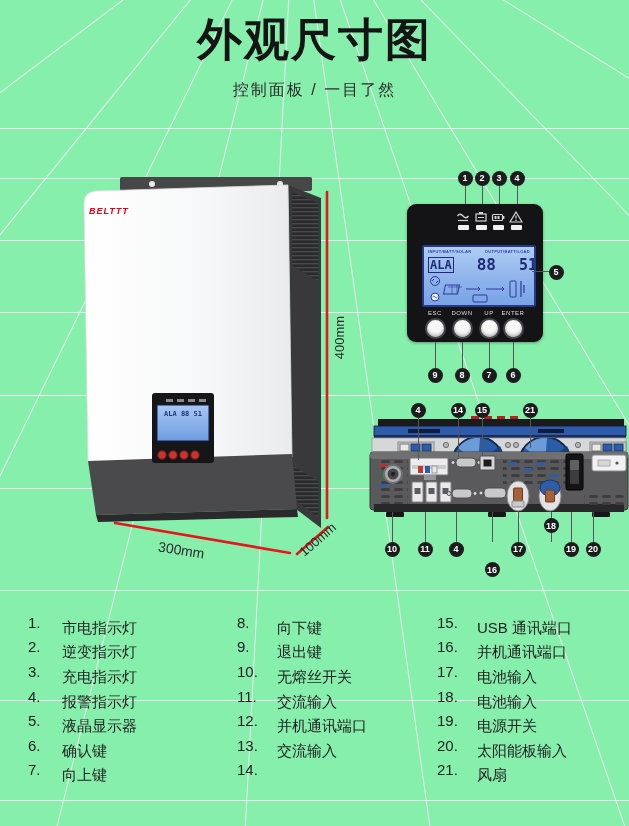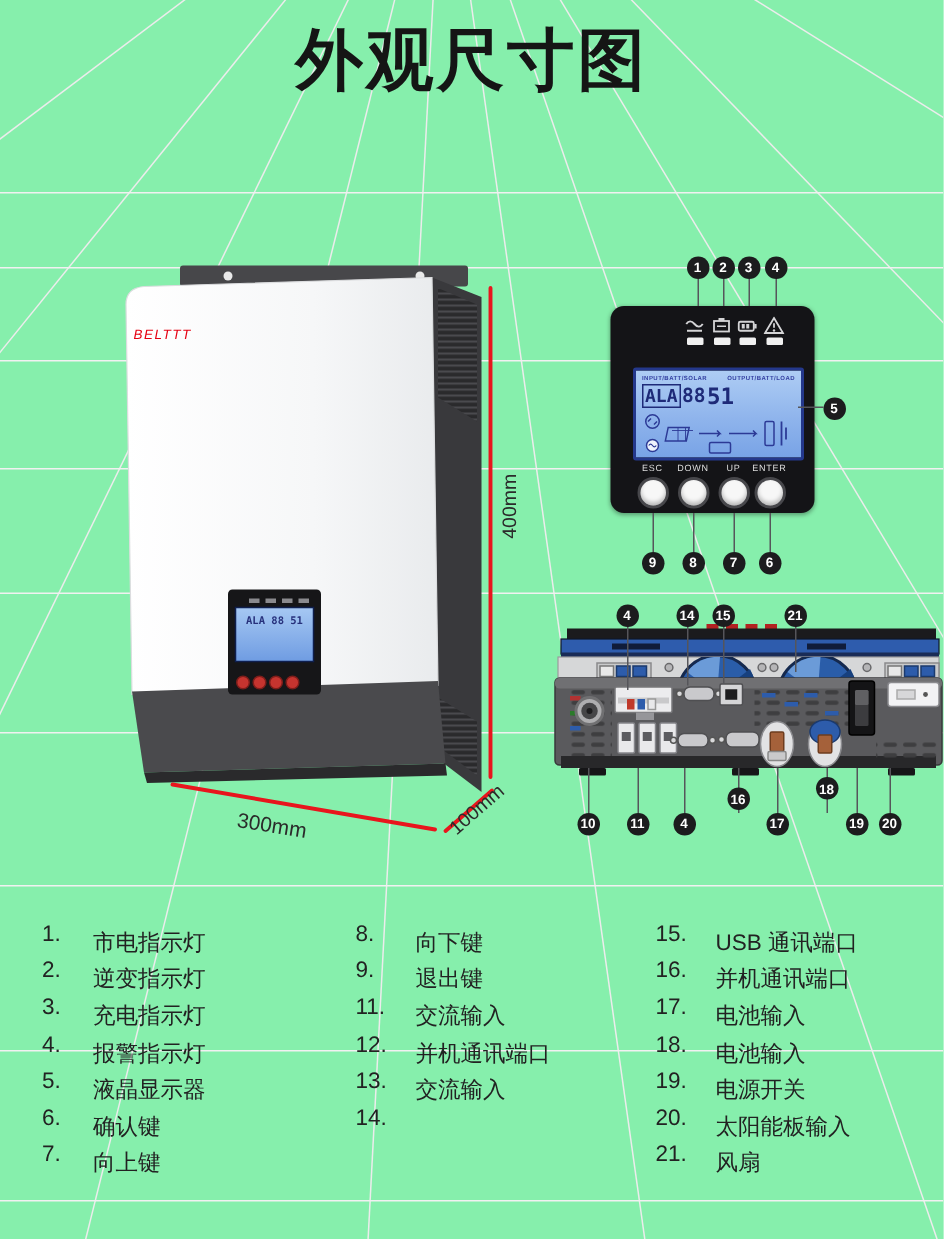--- a/index.html
+++ b/index.html
@@ -22,31 +22,31 @@
   .lnv{position:absolute;width:1px;background:#55555a;z-index:5;}
   .lnh{position:absolute;height:1px;background:#55555a;z-index:5;}
   
   .cpanel{position:absolute;left:407px;top:204px;width:136px;height:138px;background:#141417;
           border-radius:9px;z-index:5;box-shadow:0 1px 3px rgba(0,0,0,.35);}
   .cp-led{position:absolute;top:21px;width:11px;height:5px;background:#f0f0f0;border-radius:1px;}
   .cp-ico{position:absolute;top:7px;width:14px;height:12px;}
   .cp-lcd{position:absolute;left:15px;top:41px;width:110px;height:58px;border:2px solid #24388c;border-radius:2px;
           background:linear-gradient(180deg,#aecdf4 0%,#8fb4ec 55%,#78a3e6 100%);overflow:hidden;}
   .lcd-lab{position:absolute;top:2px;font-size:4px;letter-spacing:.3px;color:#333fa0;font-weight:bold;}
-  .lcd-digits{position:absolute;left:4px;top:8px;width:102px;display:flex;align-items:center;gap:1px;
+  .lcd-digits{position:absolute;left:4px;top:8px;width:102px;display:flex;align-items:center;gap:23px;
               font-family:"DejaVu Sans Mono","Liberation Mono",monospace;font-weight:bold;color:#1e2a78;}
   .seg1{font-size:12px;border:1px solid #1e2a78;padding:0 1px;}
-  .seg2{font-size:13px;} .seg3{font-size:15px;}
+  .seg2{font-size:16px;} .seg3{font-size:15px;}
   .cp-blab{position:absolute;top:106px;width:34px;text-align:center;font-size:6px;color:#ddd;letter-spacing:.5px;}
   .cp-btn{position:absolute;top:114px;width:21px;height:21px;border-radius:50%;background:#f7f7f7;
           border:2px solid #47474b;box-sizing:border-box;box-shadow:inset 0 -2px 3px rgba(0,0,0,.25);}
   
   .dim{position:absolute;color:#2b2b2b;font-size:13px;z-index:6;}
-  .brand{position:absolute;left:89px;top:206px;font-size:9px;font-weight:normal;letter-spacing:1px;
-         color:#e60012;z-index:6;font-style:italic;margin-top:12px;}
+  .brand{position:absolute;left:89px;top:206px;font-size:9px;font-weight:bold;letter-spacing:1px;
+         color:#e60012;z-index:6;font-style:italic;}
   .slcd-digits{position:absolute;left:158px;top:410px;width:50px;text-align:center;font-size:7px;font-weight:bold;
                font-family:"DejaVu Sans Mono","Liberation Mono",monospace;color:#27317c;z-index:7;letter-spacing:0;}
   
   .legend{position:absolute;top:610px;z-index:4;font-size:15px;color:#222;}
   .lrow{display:flex;height:24.6px;align-items:center;}
   .lnum{display:inline-block;text-align:left;}
   .c1 .lnum{width:34px;} .c2 .lnum,.c3 .lnum{width:40px;}
   .llab{white-space:nowrap;margin-top:12px;}
 </style>
 </head>
@@ -72,20 +72,21 @@
     <div class="hl" style="top:240px"></div>
       <div class="hl" style="top:312px"></div>
     <div class="hl" style="top:395px"></div>
       <div class="hl" style="top:488px"></div>
     <div class="hl" style="top:590px"></div>
       <div class="hl" style="top:700px"></div>
     <div class="hl" style="top:800px"></div>
   </div>
 
   <div class="title">外观尺寸图</div>
+  <div class="subtitle">控制面板 / 一目了然</div>
 
   <svg class="abs" style="left:40px;top:165px" width="330" height="430" viewBox="0 0 330 430">
     <defs>
       <linearGradient id="bodyG" x1="0" y1="0" x2="1" y2="0">
         <stop offset="0" stop-color="#ffffff"></stop>
           <stop offset="0.6" stop-color="#f6f7f8"></stop>
           <stop offset="1" stop-color="#e9ebed"></stop>
       </linearGradient>
       <linearGradient id="lcdG2" x1="0" y1="0" x2="0" y2="1">
         <stop offset="0" stop-color="#a6c8f3"></stop>
@@ -369,21 +370,21 @@
   <div class="co" style="left:474.5px;top:402.5px">15</div>
   <div class="co" style="left:522.5px;top:402.5px">21</div>
   <div class="lnv" style="left:417.5px;top:417px;height:43px"></div>
   <div class="lnv" style="left:457.5px;top:417px;height:40px"></div>
   <div class="lnv" style="left:481.5px;top:417px;height:39px"></div>
   <div class="lnv" style="left:529.5px;top:417px;height:31px"></div>
 
   <div class="co" style="left:384.5px;top:541.5px">10</div>
   <div class="co" style="left:417.5px;top:541.5px">11</div>
   <div class="co" style="left:448.5px;top:541.5px">4</div>
-  <div class="co" style="left:484.5px;top:525px">16</div>
+  <div class="co" style="left:484.5px;top:562px">16</div>
   <div class="co" style="left:510.5px;top:541.5px">17</div>
   <div class="co" style="left:543.5px;top:518px">18</div>
   <div class="co" style="left:563.5px;top:541.5px">19</div>
   <div class="co" style="left:585.5px;top:541.5px">20</div>
   <div class="lnv" style="left:391.5px;top:512px;height:30px"></div>
   <div class="lnv" style="left:424.5px;top:512px;height:30px"></div>
   <div class="lnv" style="left:455.5px;top:512px;height:30px"></div>
   <div class="lnv" style="left:491.5px;top:512px;height:30px"></div>
   <div class="lnv" style="left:517.5px;top:512px;height:30px"></div>
   <div class="lnv" style="left:550.5px;top:512px;height:30px"></div>
@@ -423,20 +424,24 @@
   <div class="legend c2" style="left:237px">
     <div class="lrow">
         <span class="lnum">8.</span>
         <span class="llab">向下键</span>
       </div>
     <div class="lrow">
         <span class="lnum">9.</span>
         <span class="llab">退出键</span>
       </div>
     <div class="lrow">
+        <span class="lnum">10.</span>
+        <span class="llab">无熔丝开关</span>
+      </div>
+    <div class="lrow">
         <span class="lnum">11.</span>
         <span class="llab">交流输入</span>
       </div>
     <div class="lrow">
         <span class="lnum">12.</span>
         <span class="llab">并机通讯端口</span>
       </div>
     <div class="lrow">
         <span class="lnum">13.</span>
         <span class="llab">交流输入</span>

